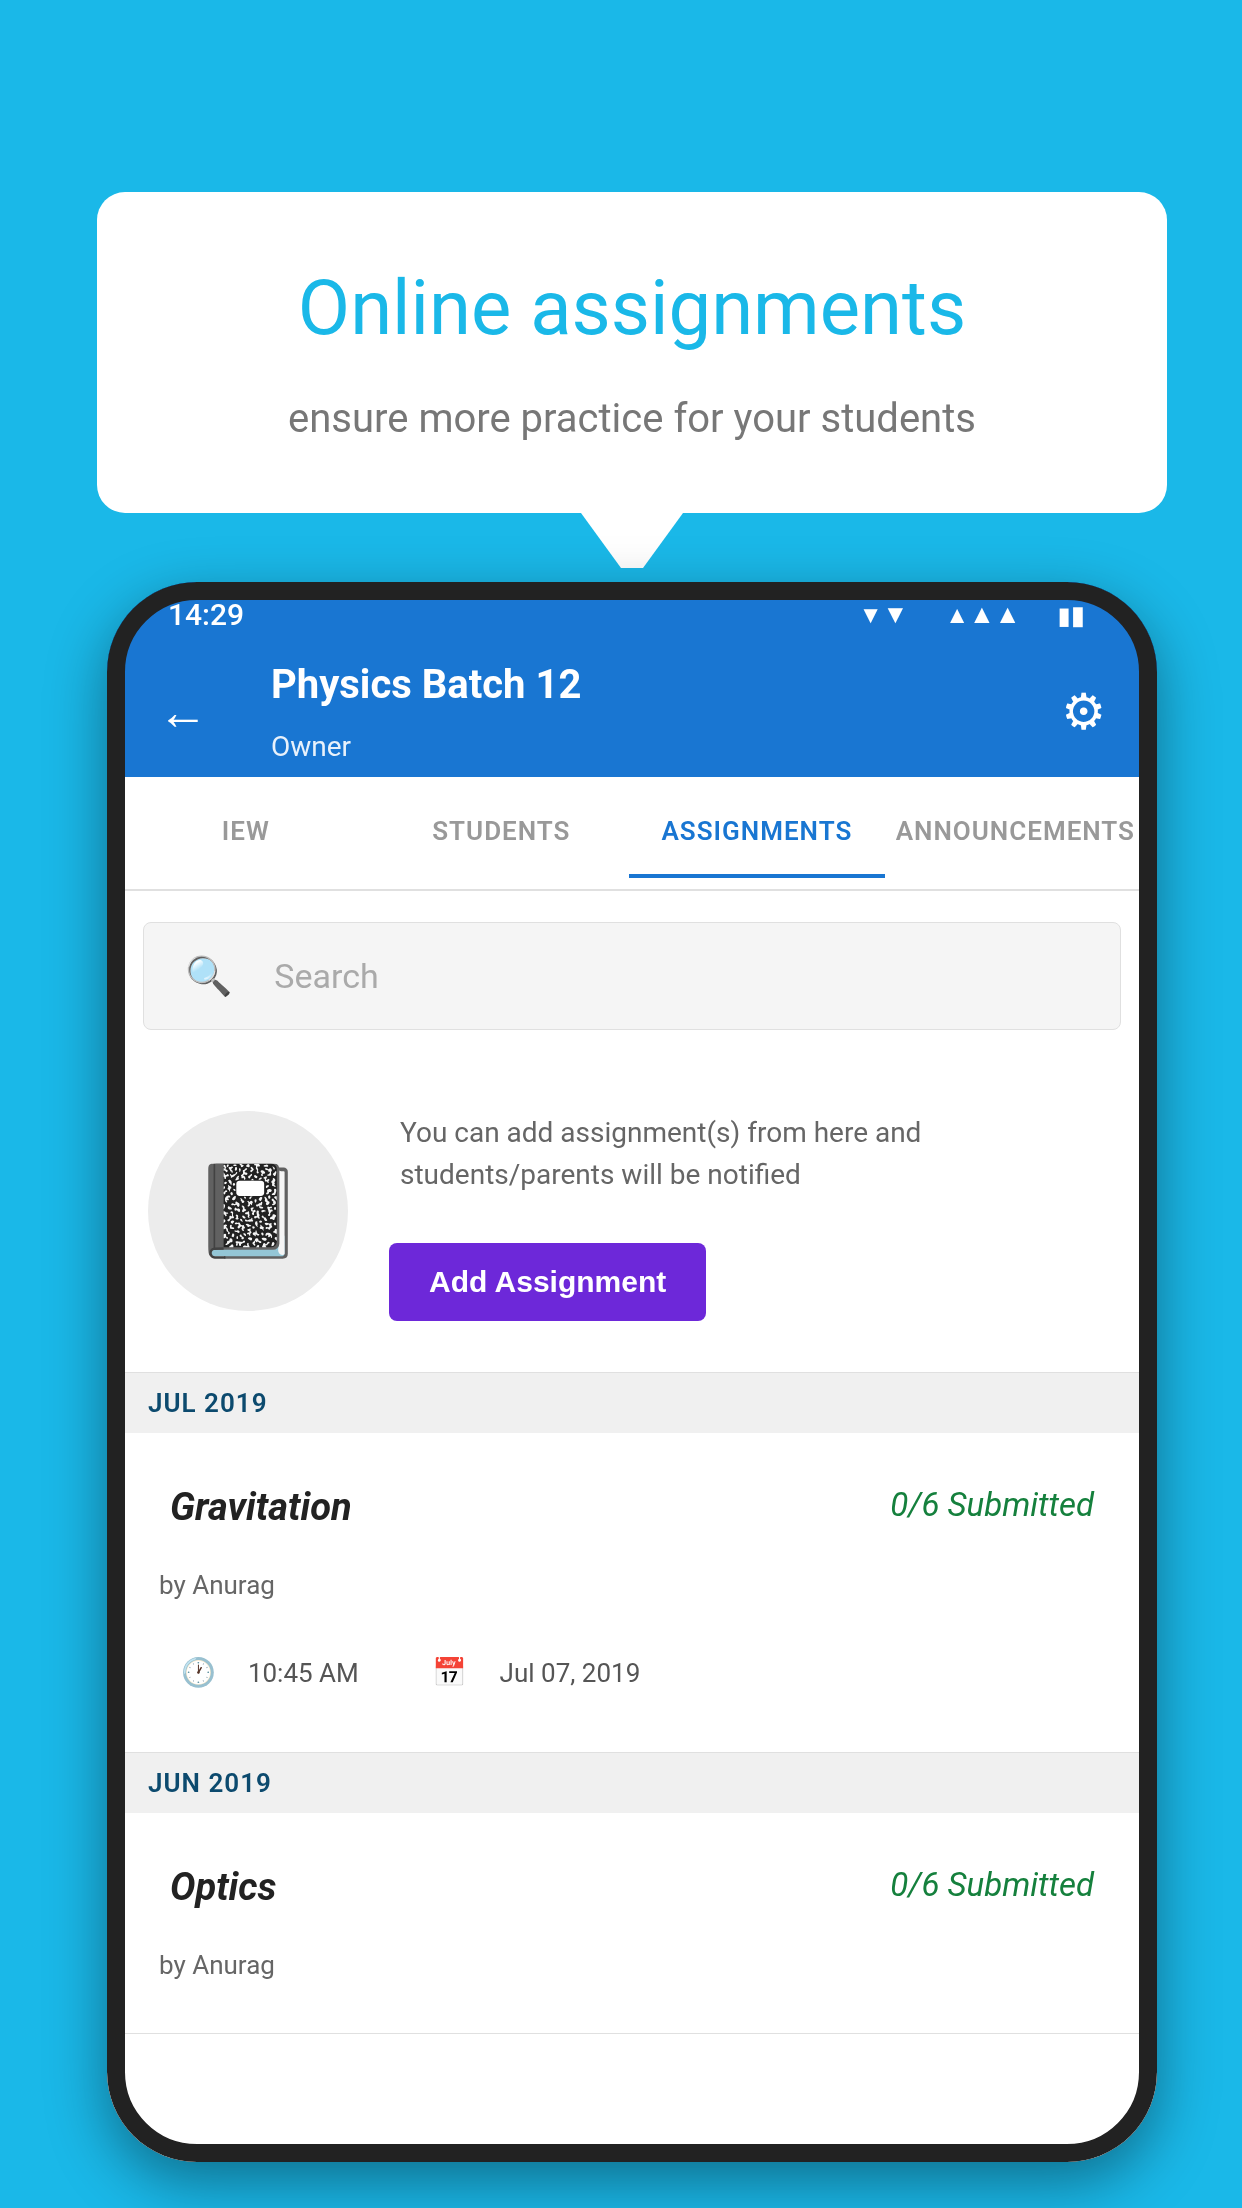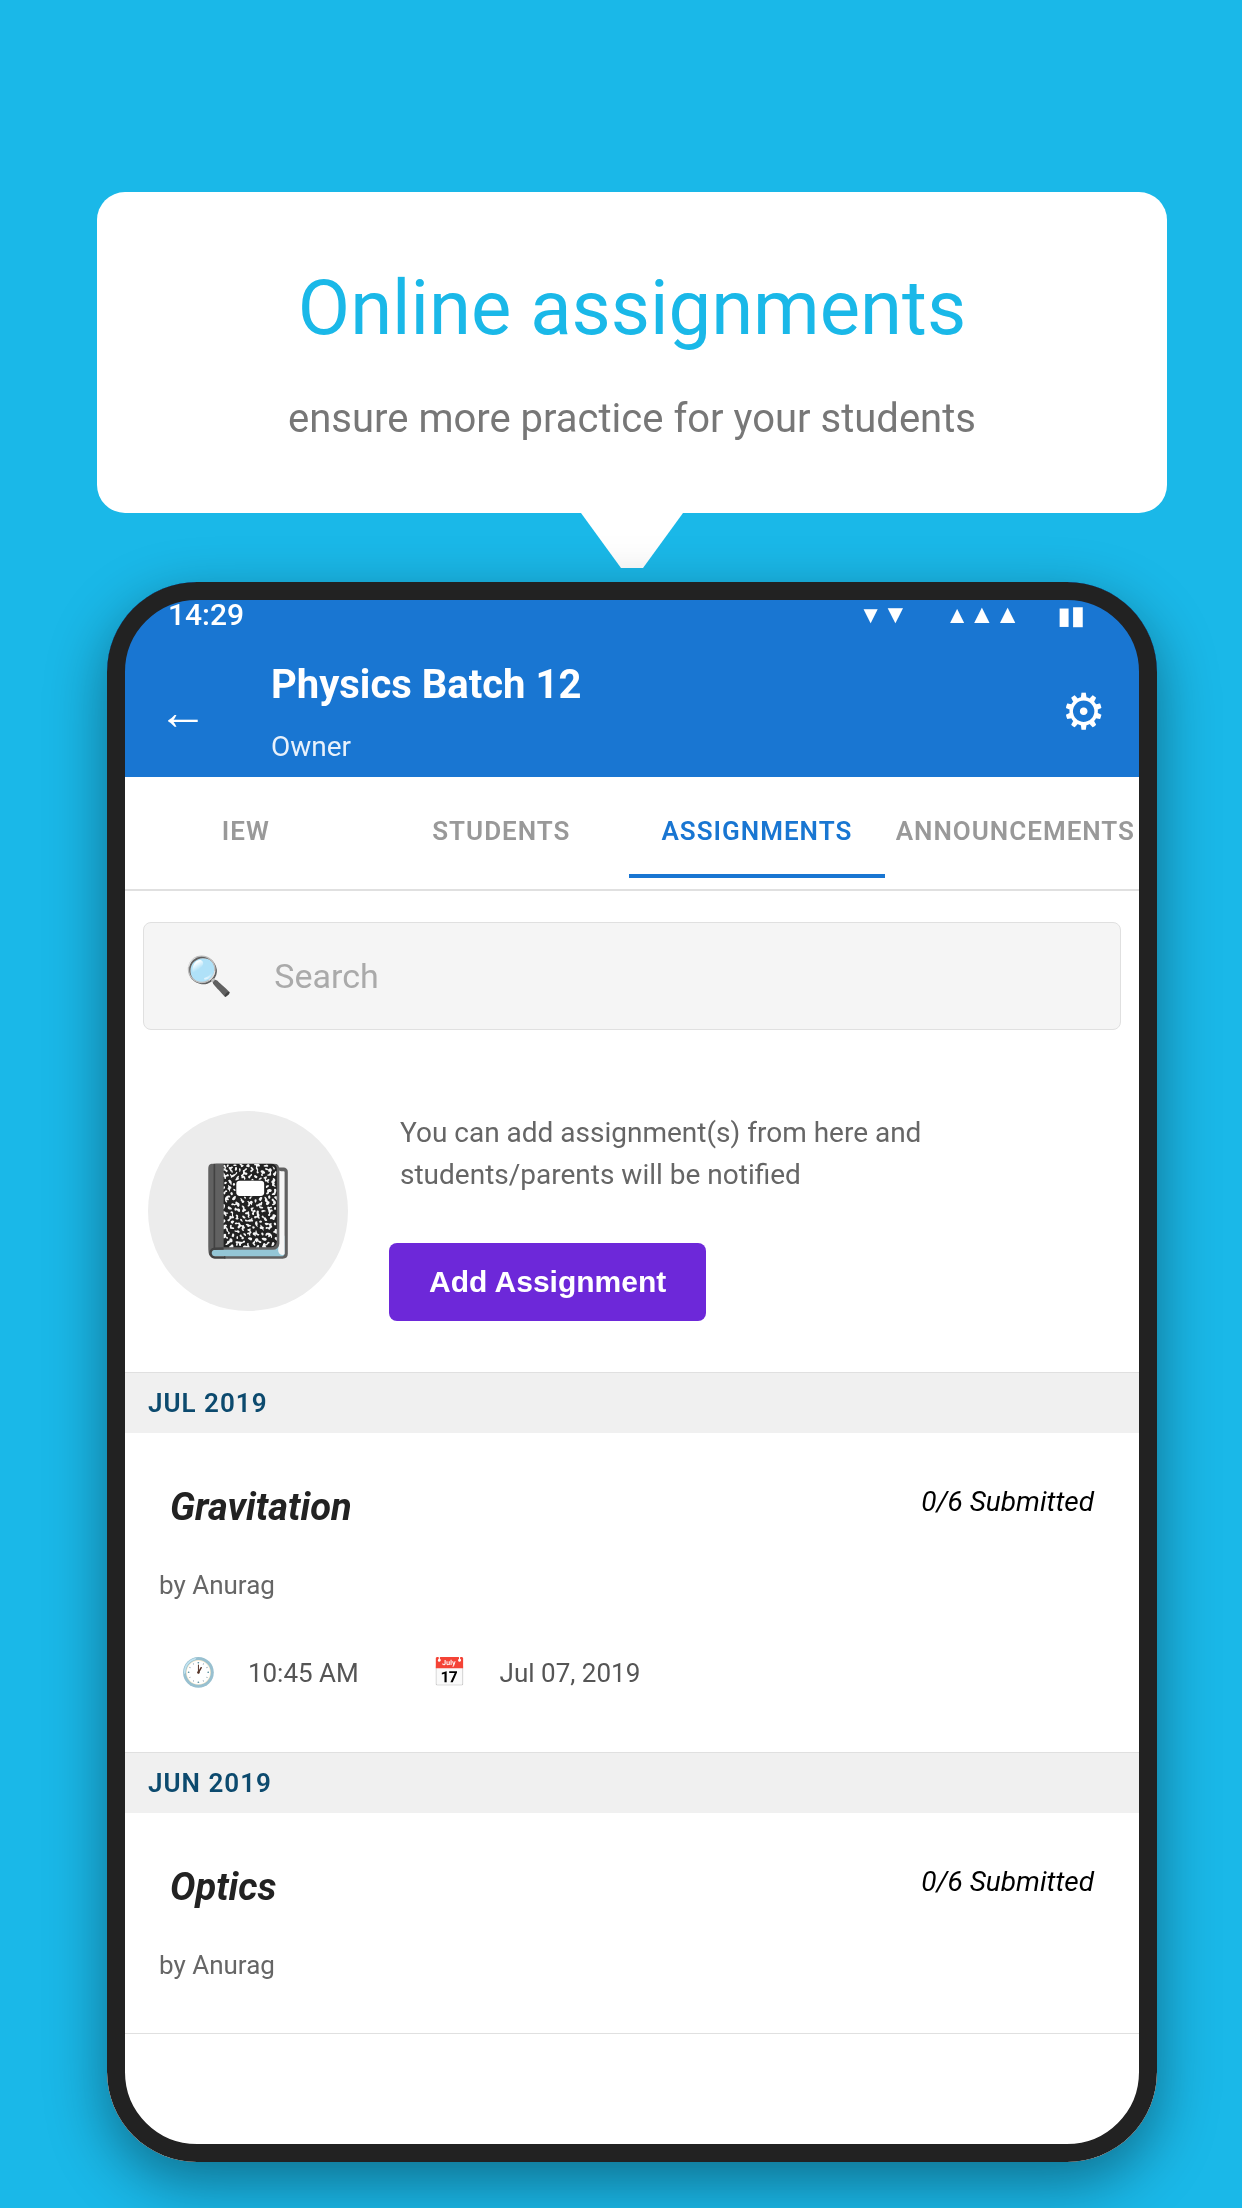--- a/index.html
+++ b/index.html
@@ -278,22 +278,22 @@
       font-style: italic;
     }
 
     .assignment-title {
       font-size: 38px;
       font-weight: 700;
       color: #222;
     }
 
     .assignment-submitted {
-      font-size: 28px;
-      color: #000000;
+      font-size: 33px;
+      color: #15803d;
     }
 
     .assignment-by {
       font-size: 26px;
       color: #666;
       margin-bottom: 12px;
     }
 
     .assignment-meta {
       display: flex;

